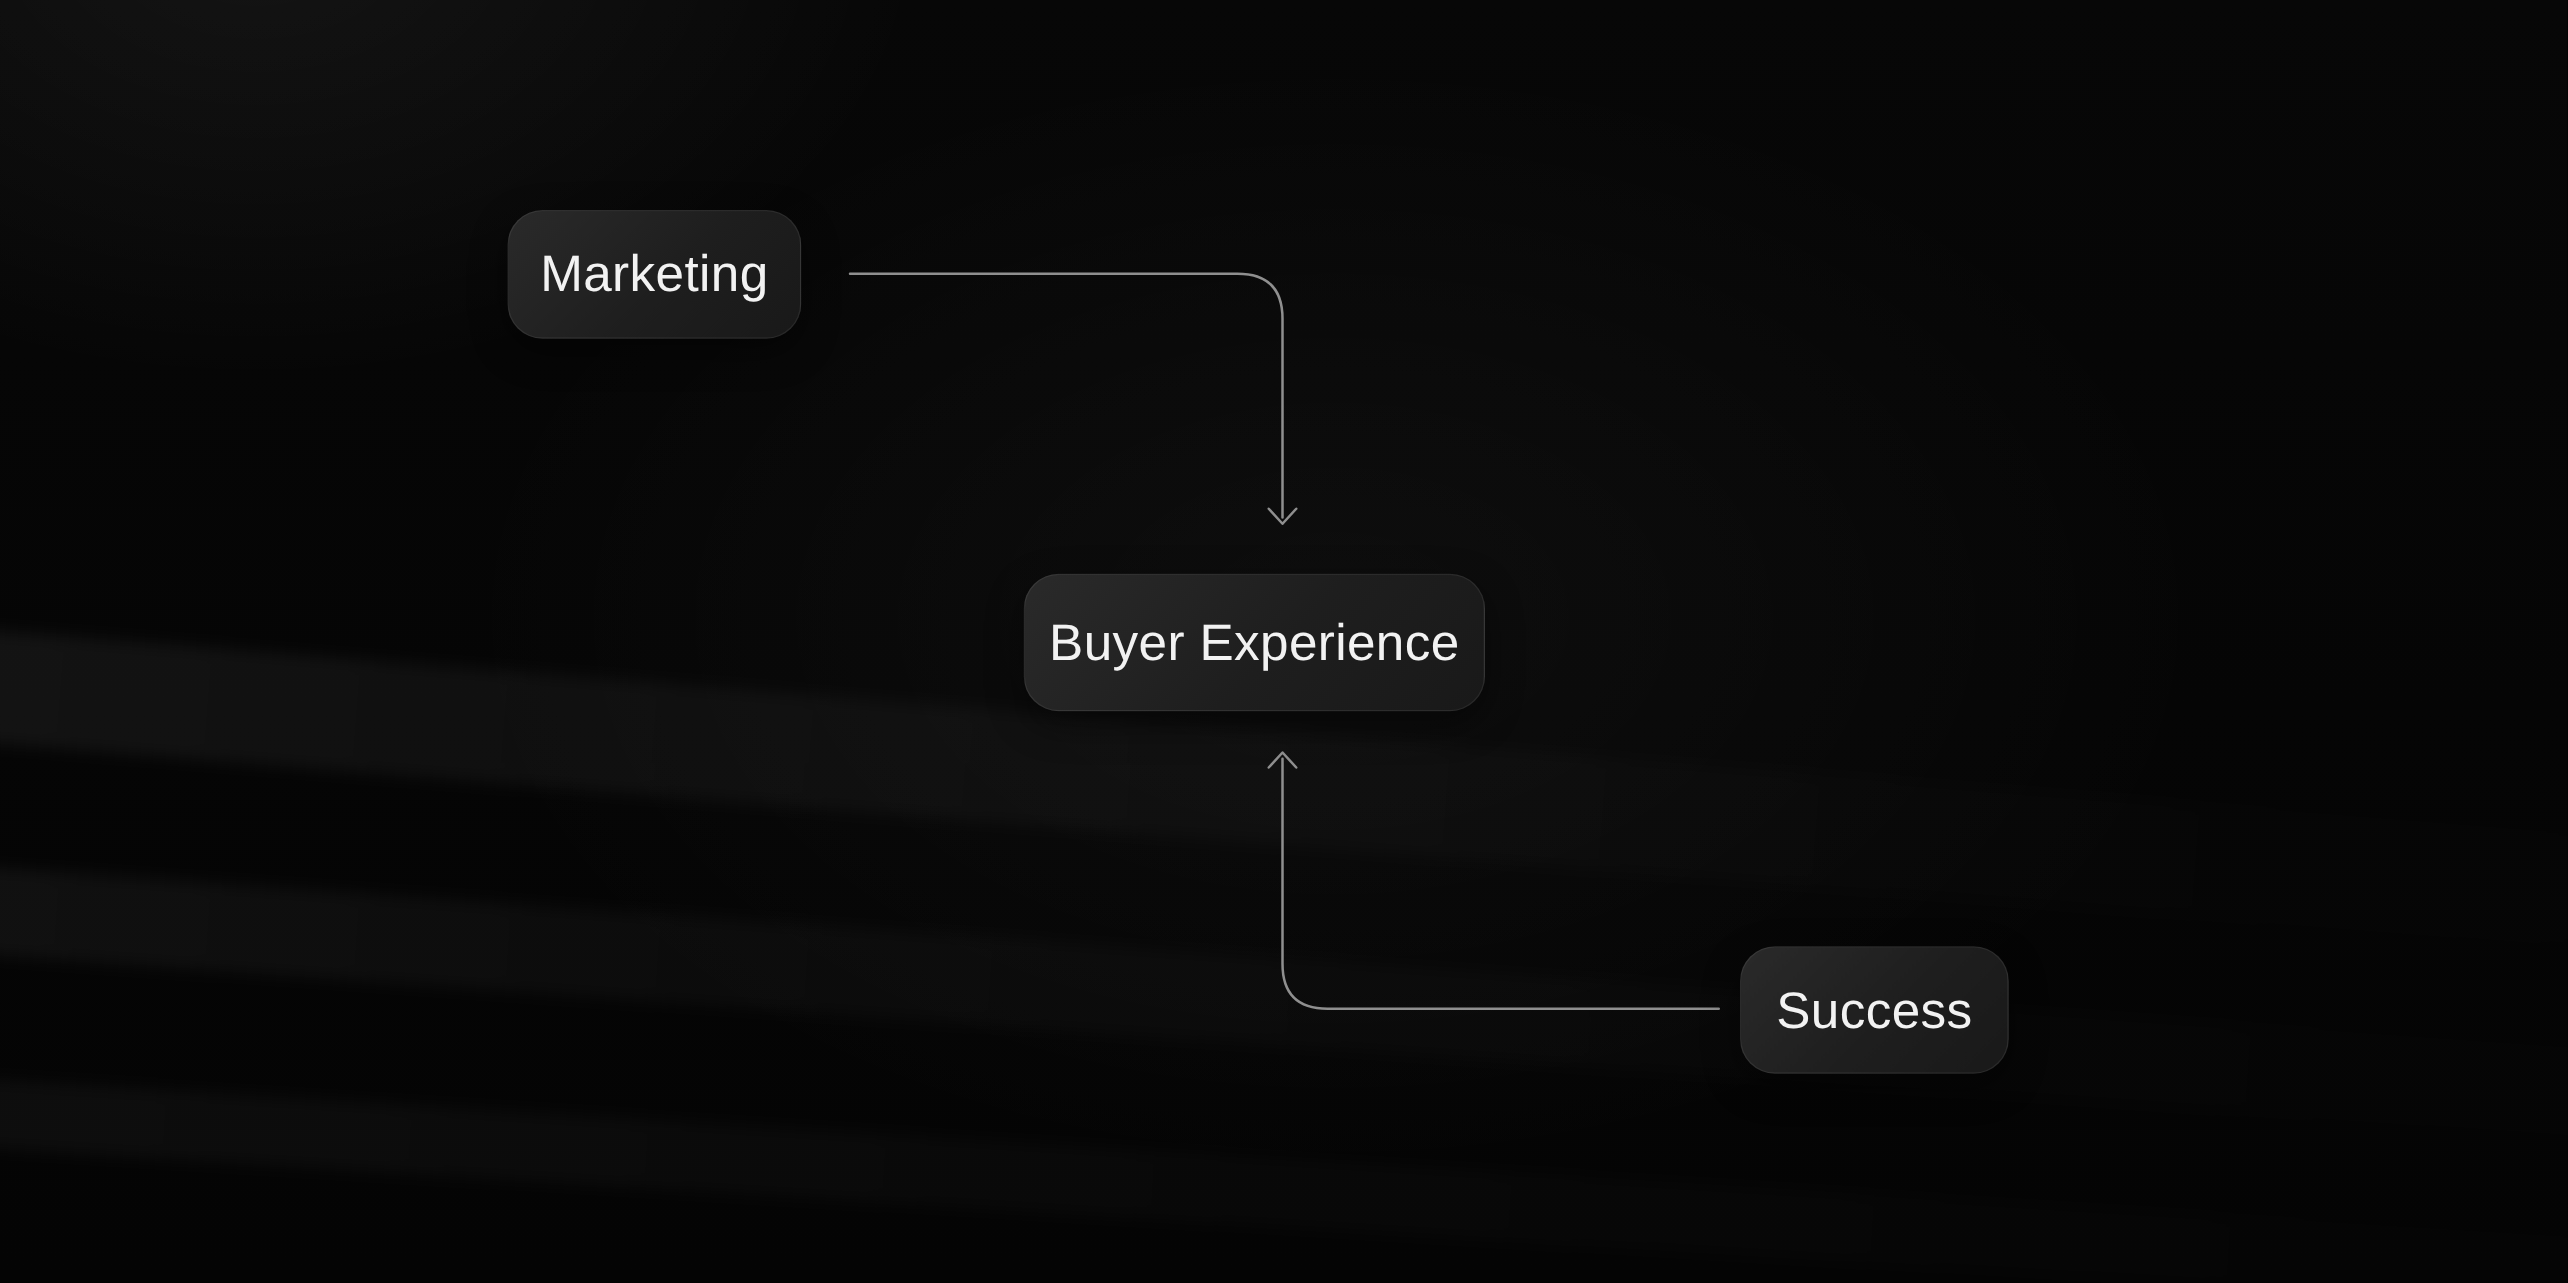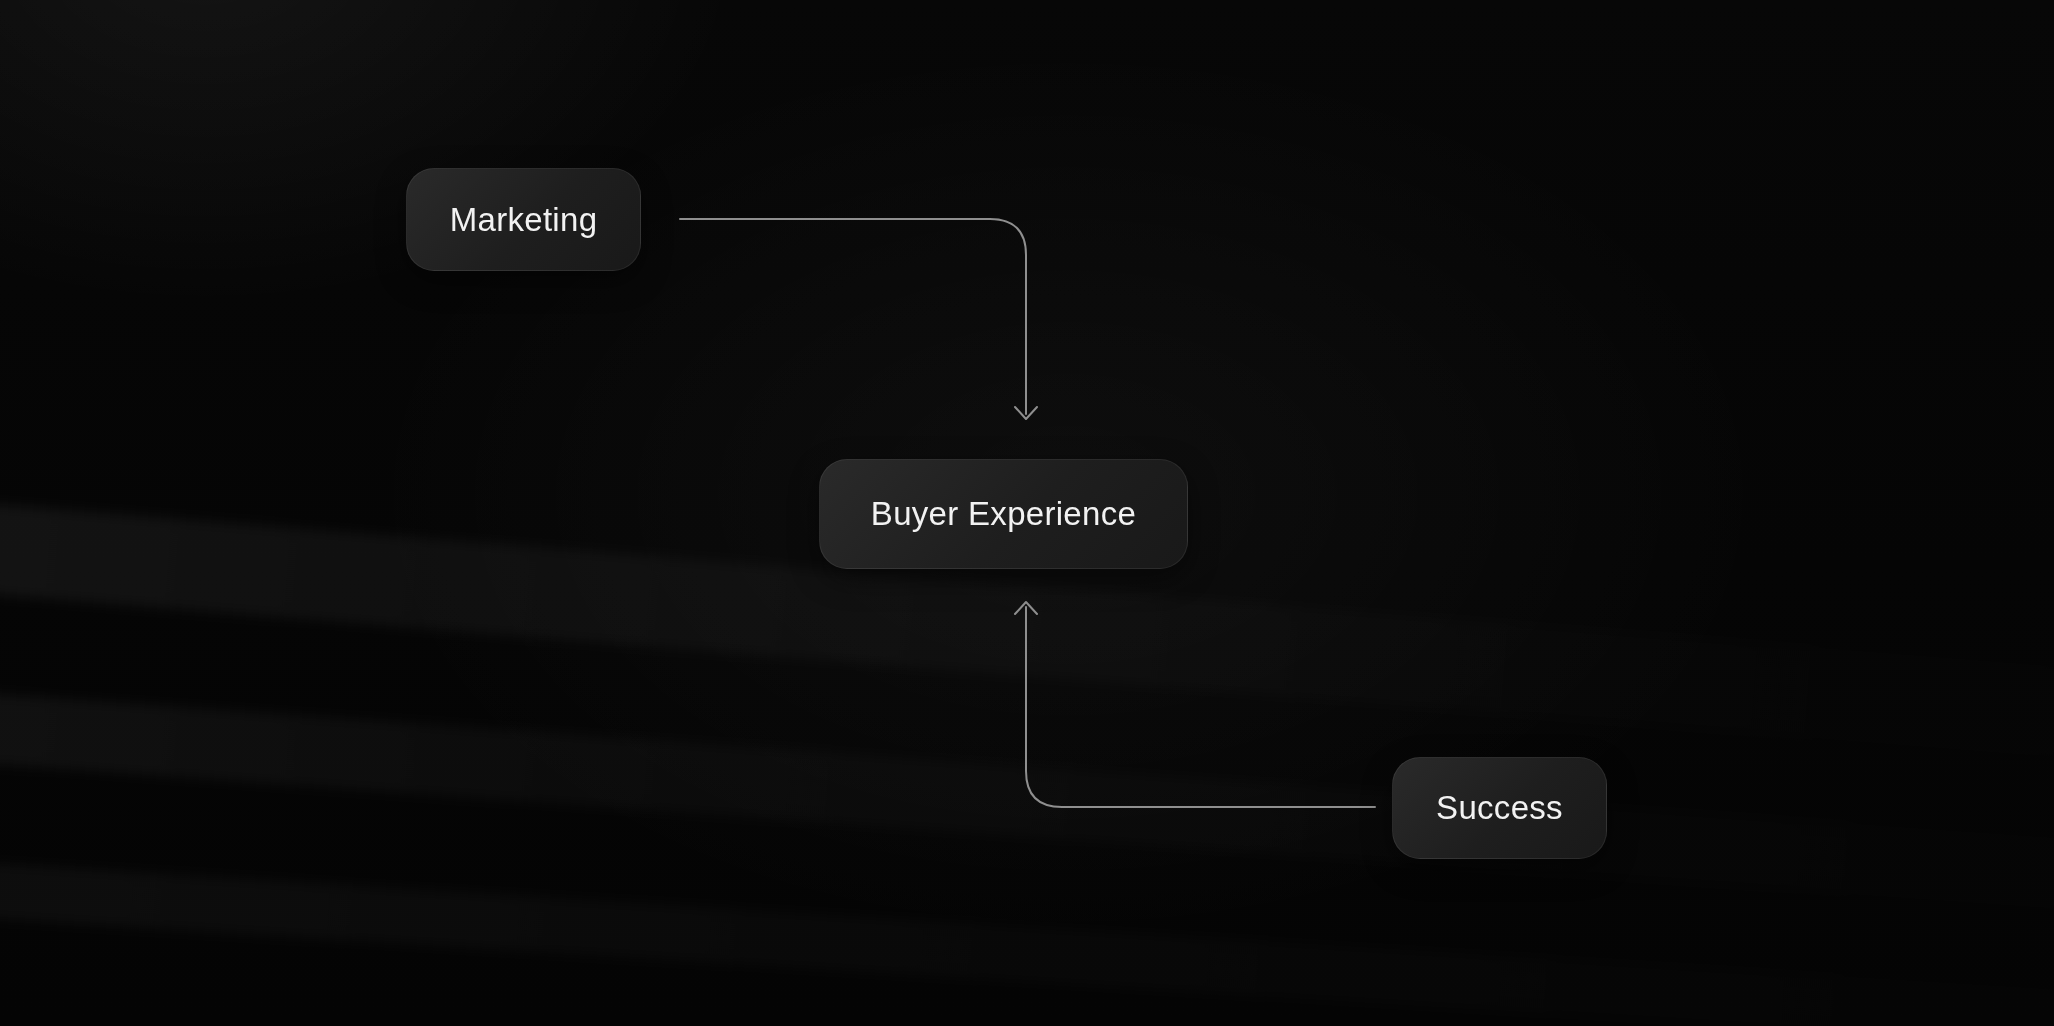--- a/index.html
+++ b/index.html
@@ -82,21 +82,21 @@
     display: flex;
     align-items: center;
     justify-content: center;
     background: linear-gradient(135deg, #2a2a2a 0%, #1e1e1e 55%, #191919 100%);
     border: 1px solid rgba(255,255,255,0.07);
     border-radius: 28px;
     box-shadow: 0 10px 30px rgba(0,0,0,0.45);
   }
   .node-label {
     color: #f2f2f2;
-    font-size: 33px;
+    font-size: 41px;
     font-weight: 500;
     letter-spacing: 0.3px;
     white-space: nowrap;
   }
   .node-marketing {
     left: 406px;
     top: 168px;
     width: 233px;
     height: 101px;
   }

